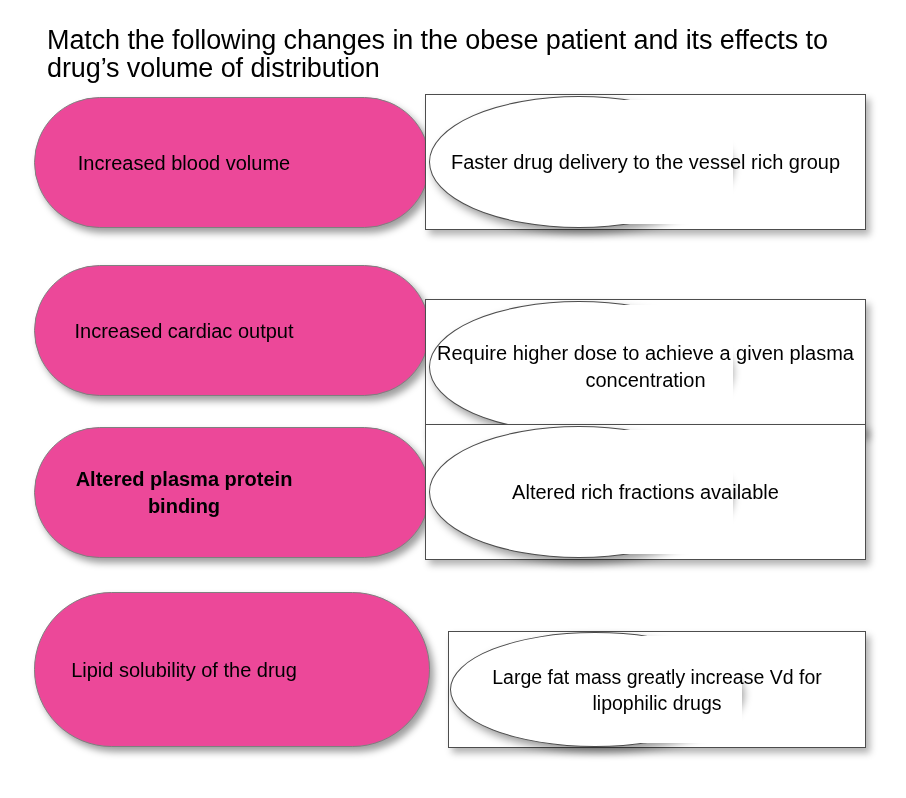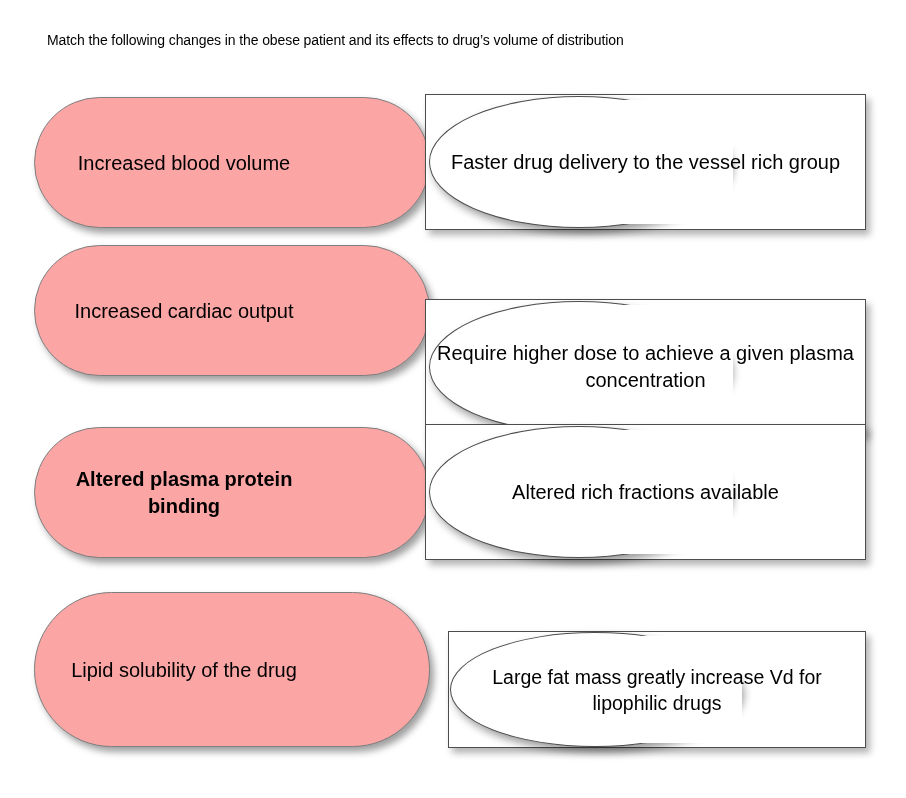--- a/index.html
+++ b/index.html
@@ -15,21 +15,21 @@
     font-family: "Liberation Sans", sans-serif;
     color: #000000;
   }
 
   
   #slide-title {
     position: absolute;
     left: 47px;
     top: 26px;
     width: 830px;
-    font-size: 14px;
+    font-size: 27px;
     line-height: 28px;
     color: #000000;
     letter-spacing: -0.1px;
     white-space: pre-wrap;
   }
 
   
   #shape-canvas {
     position: absolute;
     left: 0;
@@ -42,21 +42,21 @@
   .match-row {
     position: absolute;
     left: 0;
     width: 906px;
   }
 
   
   .left-pill {
     position: absolute;
     box-sizing: border-box;
-    background: #fca5a5;
+    background: #ec4899;
     border: 1.1px solid #7f7f7f;
     border-radius: 999px;
     box-shadow: 4px 5px 7px rgba(0,0,0,0.38);
     z-index: 1;
   }
   .left-pill .pill-text {
     position: absolute;
     left: 0;
     right: 96px;
     top: 50%;
@@ -116,21 +116,21 @@
   
   
   #row-1 { top: 0; height: 250px; }
   #row-1 .left-pill  { left: 34px;  top: 97px;  width: 396px; height: 131px; }
   #row-1 .right-shape{ left: 425px; top: 94px;  width: 441px; height: 136px; }
   #row-1 .right-ellipse { left: 4px; top: 2px; width: 300px; height: 132px; }
   #row-1 .ellipse-seam  { left: 148px; top: 6px; width: 160px; height: 124px; }
 
   
   #row-2 { top: 165px; height: 250px; }
-  #row-2 .left-pill  { left: 34px;  top: 80px;  width: 396px; height: 131px; }
+  #row-2 .left-pill  { left: 34px;  top: 100px;  width: 396px; height: 131px; }
   #row-2 .right-shape{ left: 425px; top: 94px;  width: 441px; height: 136px; margin-top: 40px; }
   #row-2 .right-ellipse { left: 4px; top: 2px; width: 300px; height: 132px; }
   #row-2 .ellipse-seam  { left: 148px; top: 6px; width: 160px; height: 124px; }
 
   
   #row-3 { top: 330px; height: 250px; }
   #row-3 .left-pill  { left: 34px;  top: 97px;  width: 396px; height: 131px; font-weight: bold; }
   #row-3 .right-shape{ left: 425px; top: 94px;  width: 441px; height: 136px; }
   #row-3 .right-ellipse { left: 4px; top: 2px; width: 300px; height: 132px; }
   #row-3 .ellipse-seam  { left: 148px; top: 6px; width: 160px; height: 124px; }

